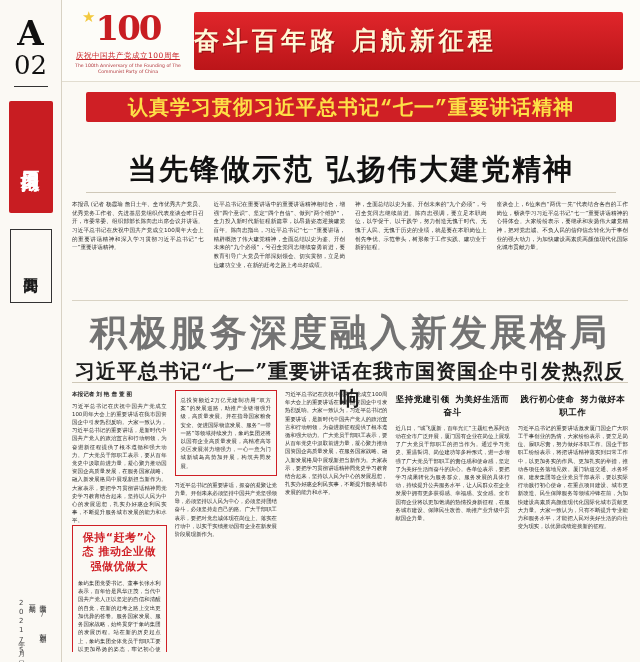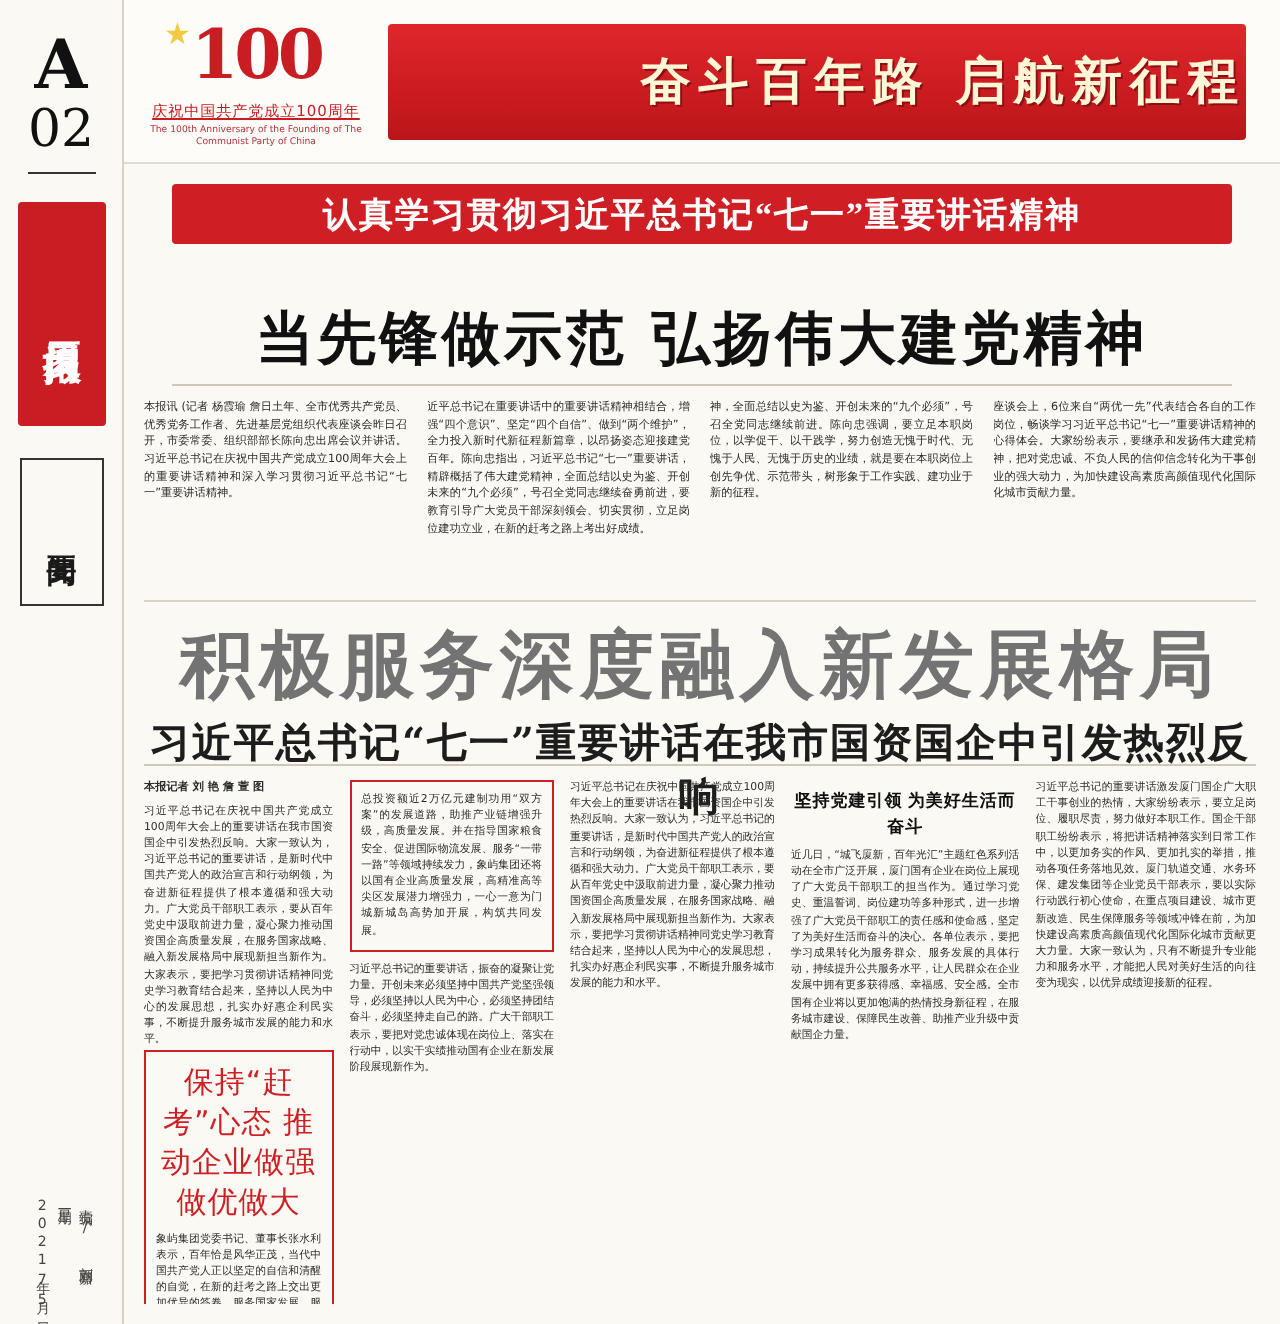--- a/index.html
+++ b/index.html
@@ -78,39 +78,39 @@
     line-height:1;
   }
   .emblem .star{
     position:absolute;left:6px;top:2px;color:#f3c93f;font-size:15px;
   }
   .emblem-cn{font-size:7.5px;color:#c81d22;margin-top:1px;letter-spacing:.5px;text-decoration:underline;}
   .emblem-en{font-size:4.6px;color:#b0343a;line-height:1.25;text-align:center;margin-top:2px;}
   .banner-red{
     flex:1;height:58px;margin-right:17px;
     background:linear-gradient(180deg,#e0262b 0%,#bb1519 100%);
-    display:flex;align-items:center;justify-content:flex-end;
+    display:flex;align-items:center;justify-content:flex-start;
     border-radius:2px;
   }
   .banner-red span{
     color:#fff7d6;
     font-family:"DejaVu Serif","Liberation Serif",serif;
     font-size:25px;font-weight:bold;letter-spacing:4px;
     text-shadow:1px 1px 0 #8d0f13;
   }
 
   
   .redbar{
     position:absolute;left:86px;top:92px;width:530px;height:30px;
     background:#cf1f25;border-radius:2px;
     display:flex;align-items:center;justify-content:center;
   }
   .redbar span{
-    color:#ffffff;font-weight:bold;font-size:17px;letter-spacing:1px;
-    font-family:Liberation Serif, serif;
+    color:#fde047;font-weight:bold;font-size:20px;letter-spacing:1px;
+    font-family:Liberation Mono, monospace;
   }
 
   
   .s1-title{
     position:absolute;left:86px;top:128px;width:530px;
     text-align:center;
     font-family:"DejaVu Serif","Liberation Serif",serif;
     font-size:29px;font-weight:bold;letter-spacing:2px;color:#111;margin-top:22px;
   }
   .s1-sub{
@@ -156,27 +156,27 @@
   .c2{width:104px;}
   .c3{width:104px;}
   .c4{width:116px;}
   .c5{width:112px;}
   .byline{font-size:5.6px;font-weight:bold;margin-bottom:3px;}
   .redbox{
     border:1.5px solid #cf1f25;padding:5px;box-sizing:border-box;
     margin-bottom:5px;
   }
   .redbox .bh{
-    color:#cf1f25;font-weight:normal;font-size:15px;text-align:center;
+    color:#cf1f25;font-weight:bold;font-size:11px;text-align:center;
     line-height:1.35;margin-bottom:4px;letter-spacing:.5px;
   }
   .subhead{
     font-weight:bold;font-size:8.5px;color:#111;text-align:center;
     margin:4px 0 4px;letter-spacing:.5px;
-    font-family:Liberation Serif, serif;
+    font-family:Liberation Mono, monospace;
   }
   .fill{ }
 </style>
 </head>
 <body>
 
 <div class="page">
 
   <div class="rail">
     <div class="rail-letter">A</div>
@@ -246,17 +246,19 @@
       <div class="fill">习近平总书记在庆祝中国共产党成立100周年大会上的重要讲话在我市国资国企中引发热烈反响。大家一致认为，习近平总书记的重要讲话，是新时代中国共产党人的政治宣言和行动纲领，为奋进新征程提供了根本遵循和强大动力。广大党员干部职工表示，要从百年党史中汲取前进力量，凝心聚力推动国资国企高质量发展，在服务国家战略、融入新发展格局中展现新担当新作为。大家表示，要把学习贯彻讲话精神同党史学习教育结合起来，坚持以人民为中心的发展思想，扎实办好惠企利民实事，不断提升服务城市发展的能力和水平。</div>
     </div>
 
     <div class="col c4">
       <div class="subhead">坚持党建引领
 为美好生活而奋斗</div>
       <div class="fill">近几日，“城飞厦新，百年光汇”主题红色系列活动在全市广泛开展，厦门国有企业在岗位上展现了广大党员干部职工的担当作为。通过学习党史、重温誓词、岗位建功等多种形式，进一步增强了广大党员干部职工的责任感和使命感，坚定了为美好生活而奋斗的决心。各单位表示，要把学习成果转化为服务群众、服务发展的具体行动，持续提升公共服务水平，让人民群众在企业发展中拥有更多获得感、幸福感、安全感。全市国有企业将以更加饱满的热情投身新征程，在服务城市建设、保障民生改善、助推产业升级中贡献国企力量。</div>
     </div>
 
     <div class="col c5">
+      <div class="subhead">践行初心使命
+努力做好本职工作</div>
       <div class="fill">习近平总书记的重要讲话激发厦门国企广大职工干事创业的热情，大家纷纷表示，要立足岗位、履职尽责，努力做好本职工作。国企干部职工纷纷表示，将把讲话精神落实到日常工作中，以更加务实的作风、更加扎实的举措，推动各项任务落地见效。厦门轨道交通、水务环保、建发集团等企业党员干部表示，要以实际行动践行初心使命，在重点项目建设、城市更新改造、民生保障服务等领域冲锋在前，为加快建设高素质高颜值现代化国际化城市贡献更大力量。大家一致认为，只有不断提升专业能力和服务水平，才能把人民对美好生活的向往变为现实，以优异成绩迎接新的征程。</div>
     </div>
 
   </div>
 </div>
 
 </body></html>

